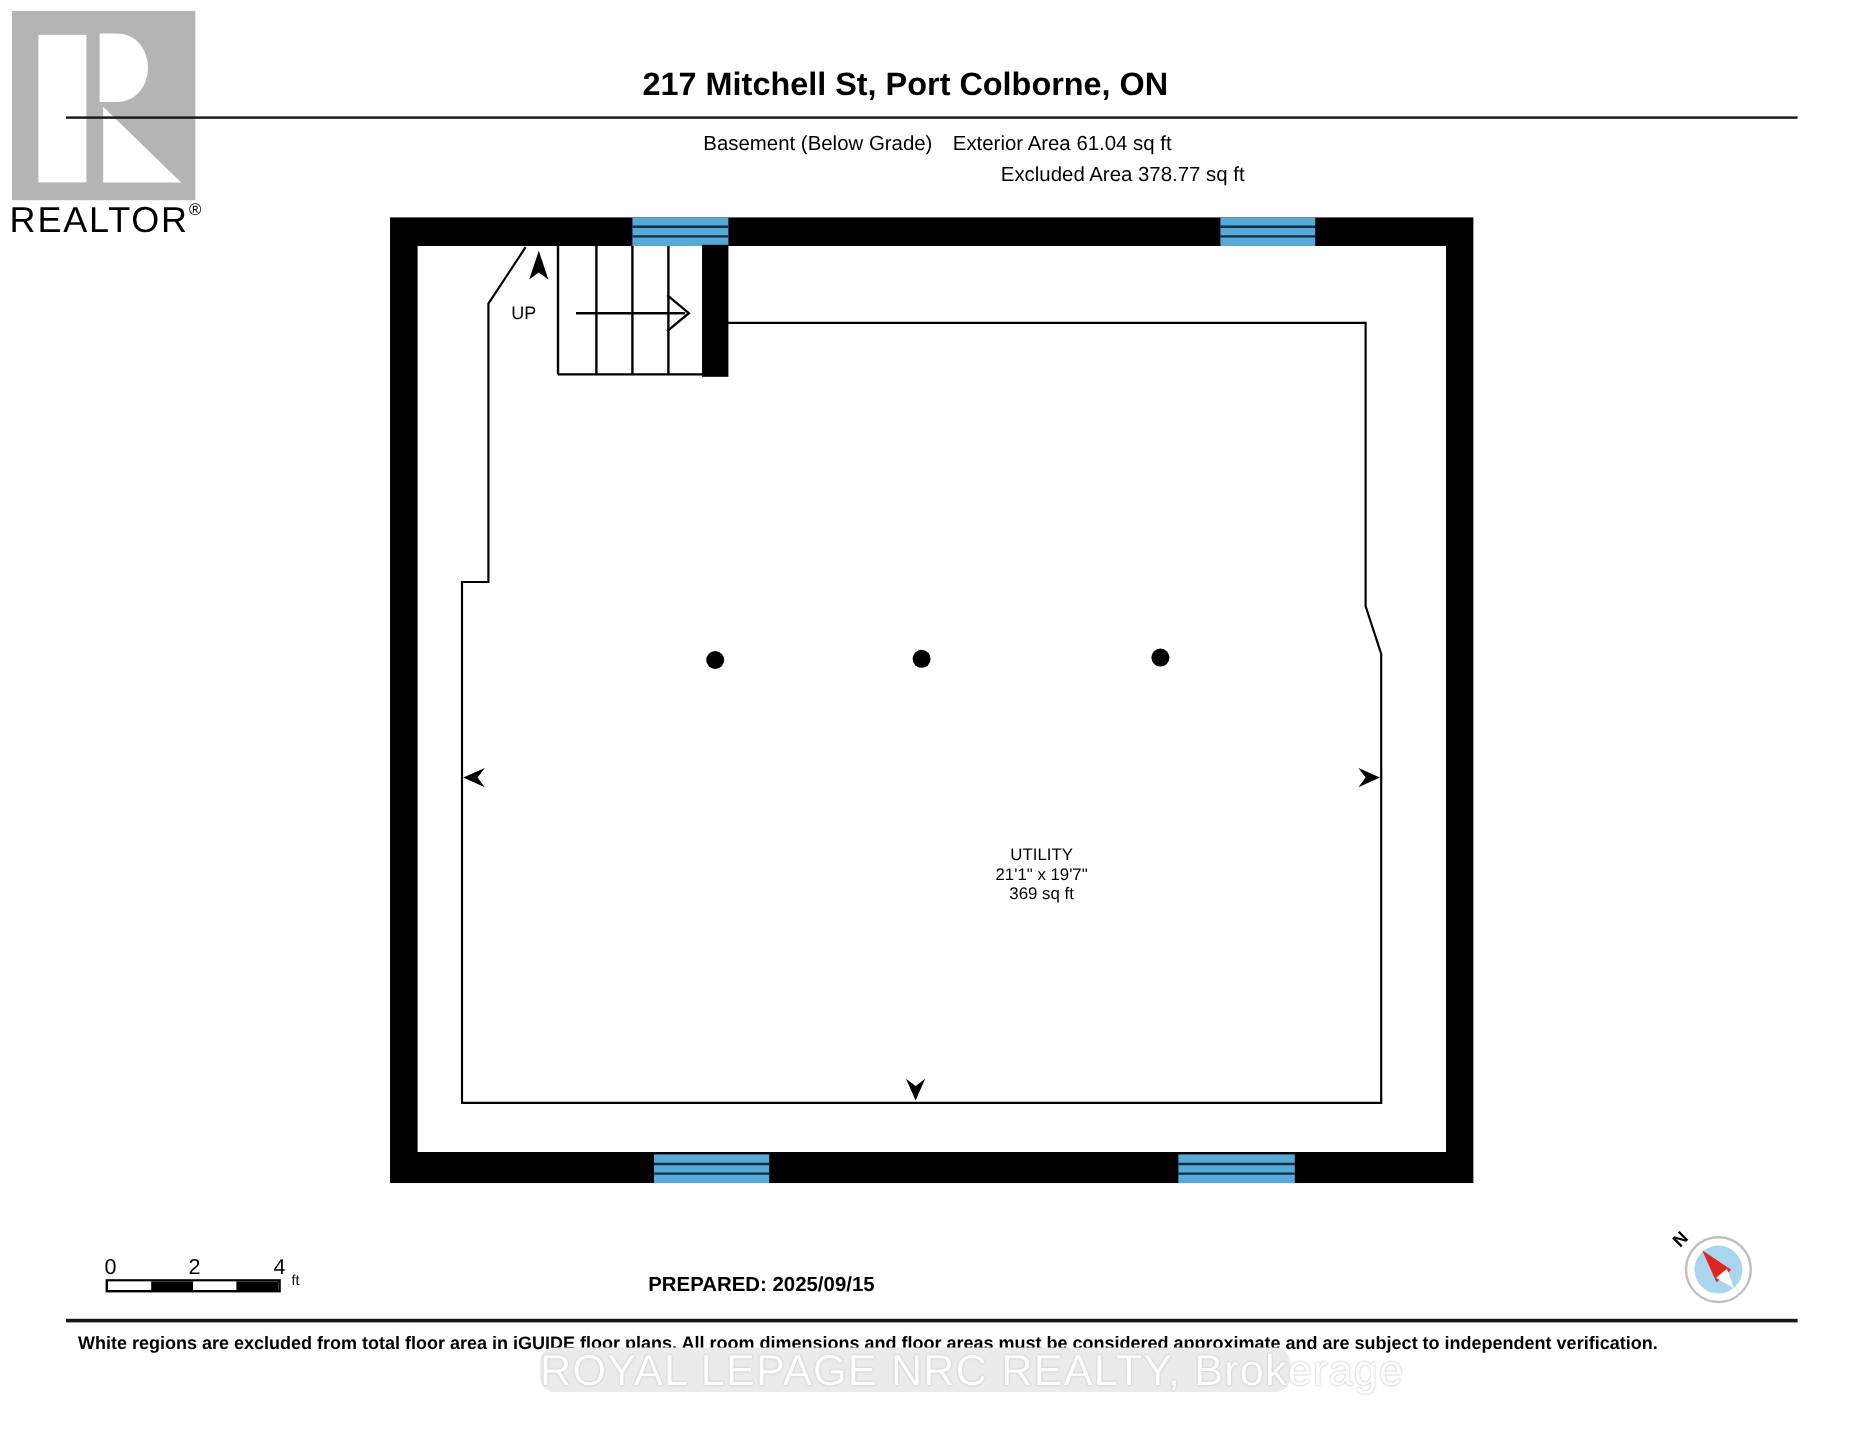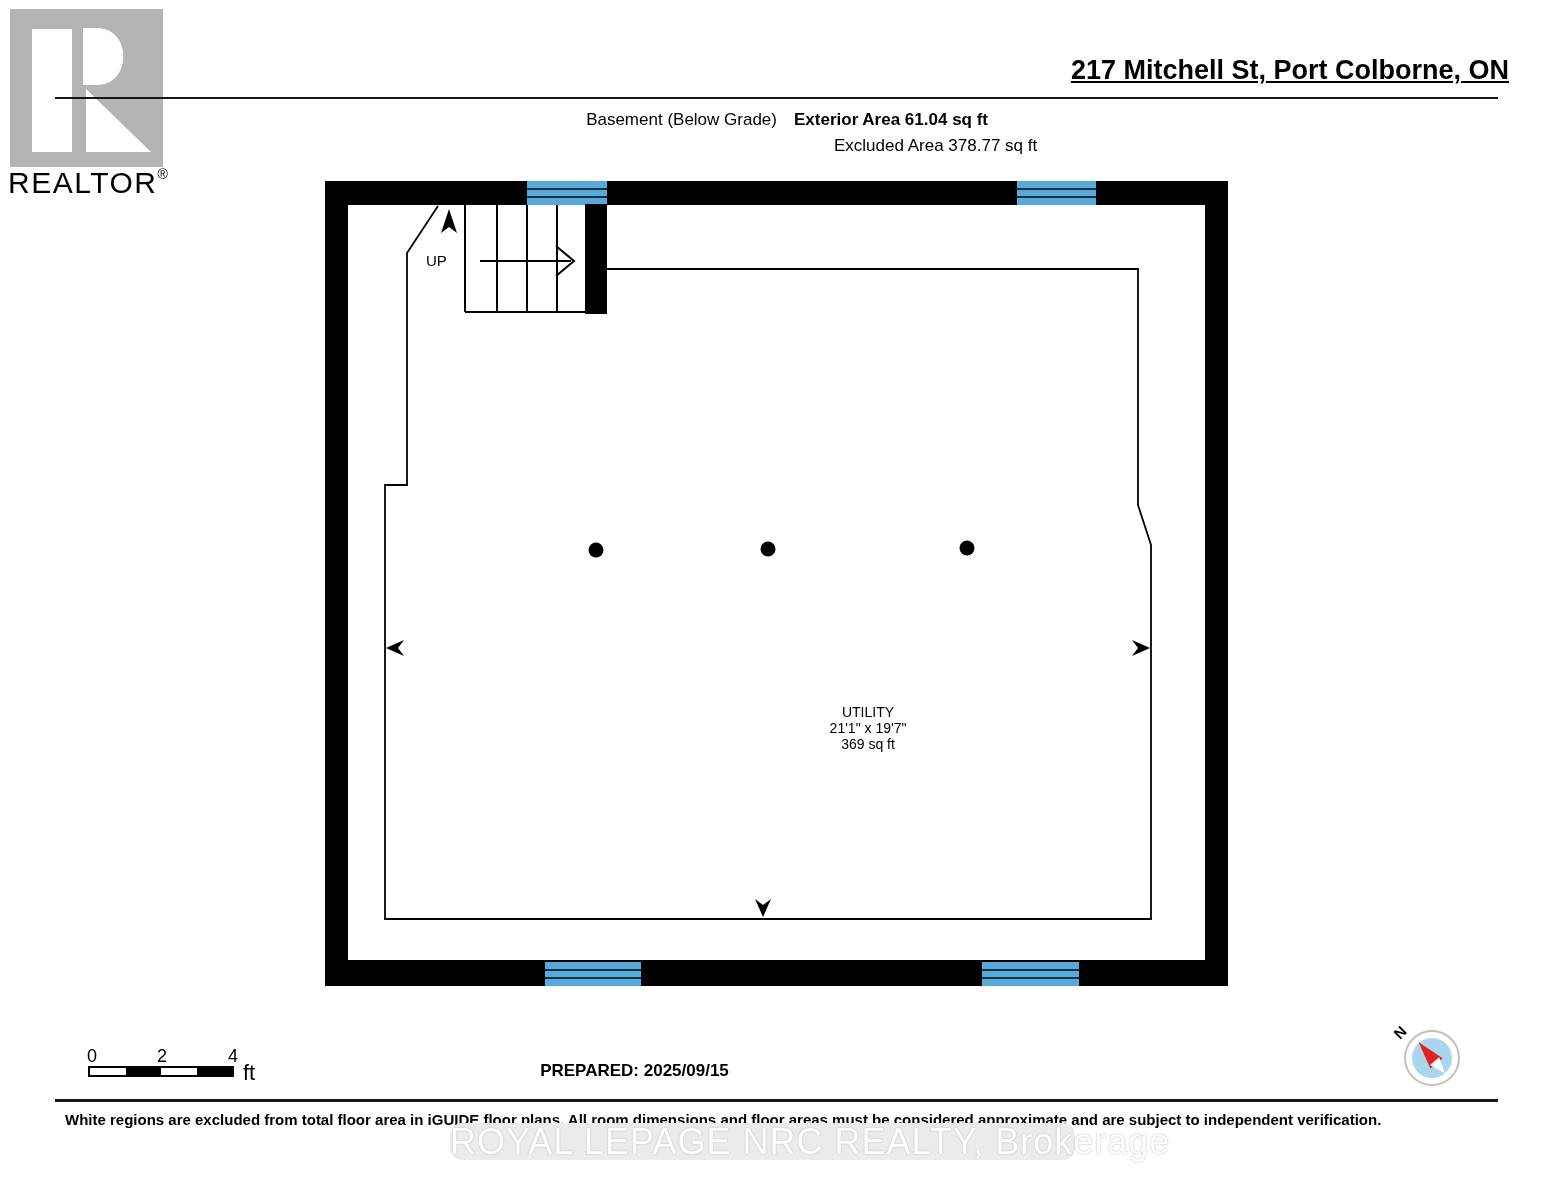--- a/index.html
+++ b/index.html
@@ -6,36 +6,36 @@
   body{
     width:1553px;height:1200px;position:relative;background:#ffffff;
     font-family:"Liberation Sans", sans-serif;color:#000;overflow:hidden;
   }
   .abs{position:absolute;}
 
   
   #realtor-logo{left:10px;top:9px;}
   #realtor-word{left:8px;top:166px;font-size:30px;color:#000000;letter-spacing:1.5px;}
   #realtor-word sup{font-size:14px;vertical-align:14px;}
-  #page-title{left:0;top:55px;width:1509px;text-align:right;font-size:27px;font-weight:bold;text-decoration:underline;}
+  #page-title{left:0;top:55px;width:1509px;text-align:center;font-size:27px;font-weight:bold;}
   .rule{left:55px;width:1443px;background:#161616;}
   #rule-top{top:97px;height:2px;}
   #floor-label{top:110px;right:776px;font-size:17px;font-weight:normal;white-space:nowrap;}
-  #area-exterior{left:794px;top:110px;font-size:17px;font-weight:bold;}
+  #area-exterior{left:794px;top:110px;font-size:17px;}
   #area-excluded{left:794px;top:136px;font-size:17px;margin-left:40px;}
 
   
   #plan{left:325px;top:181px;}
 
   
   .tick{top:1046px;font-size:18px;transform:translateX(-50%);}
   #scale-bar{left:88px;top:1066px;width:146px;height:11px;border:2px solid #000;box-sizing:border-box;display:flex;}
   #scale-bar div{flex:1 1 0;}
   .seg-w{background:#fff;} .seg-b{background:#000;}
-  #ft-label{left:243px;top:1060px;font-size:22px;}
+  #ft-label{left:243px;top:1060px;font-size:12px;}
   #prepared{left:0;top:1061px;width:1269px;text-align:center;font-size:17px;font-weight:600;}
   #compass{left:1392px;top:1016px;}
   #rule-bottom{top:1099px;height:3px;}
   #disclaimer{left:65px;top:1111px;font-size:15px;font-weight:bold;white-space:nowrap;}
   #watermark{left:450px;top:1123px;width:625px;height:37px;background:#ebebeb;text-align:center;border-radius:12px;}
   #watermark span{
     font-size:36px;line-height:37px;color:#fdfdfd;white-space:nowrap;
     text-shadow:0 0 2px #c9c9c9, 0 0 1px #bdbdbd;letter-spacing:1px;
   }
   svg text{font-family:"Liberation Sans", sans-serif;}

